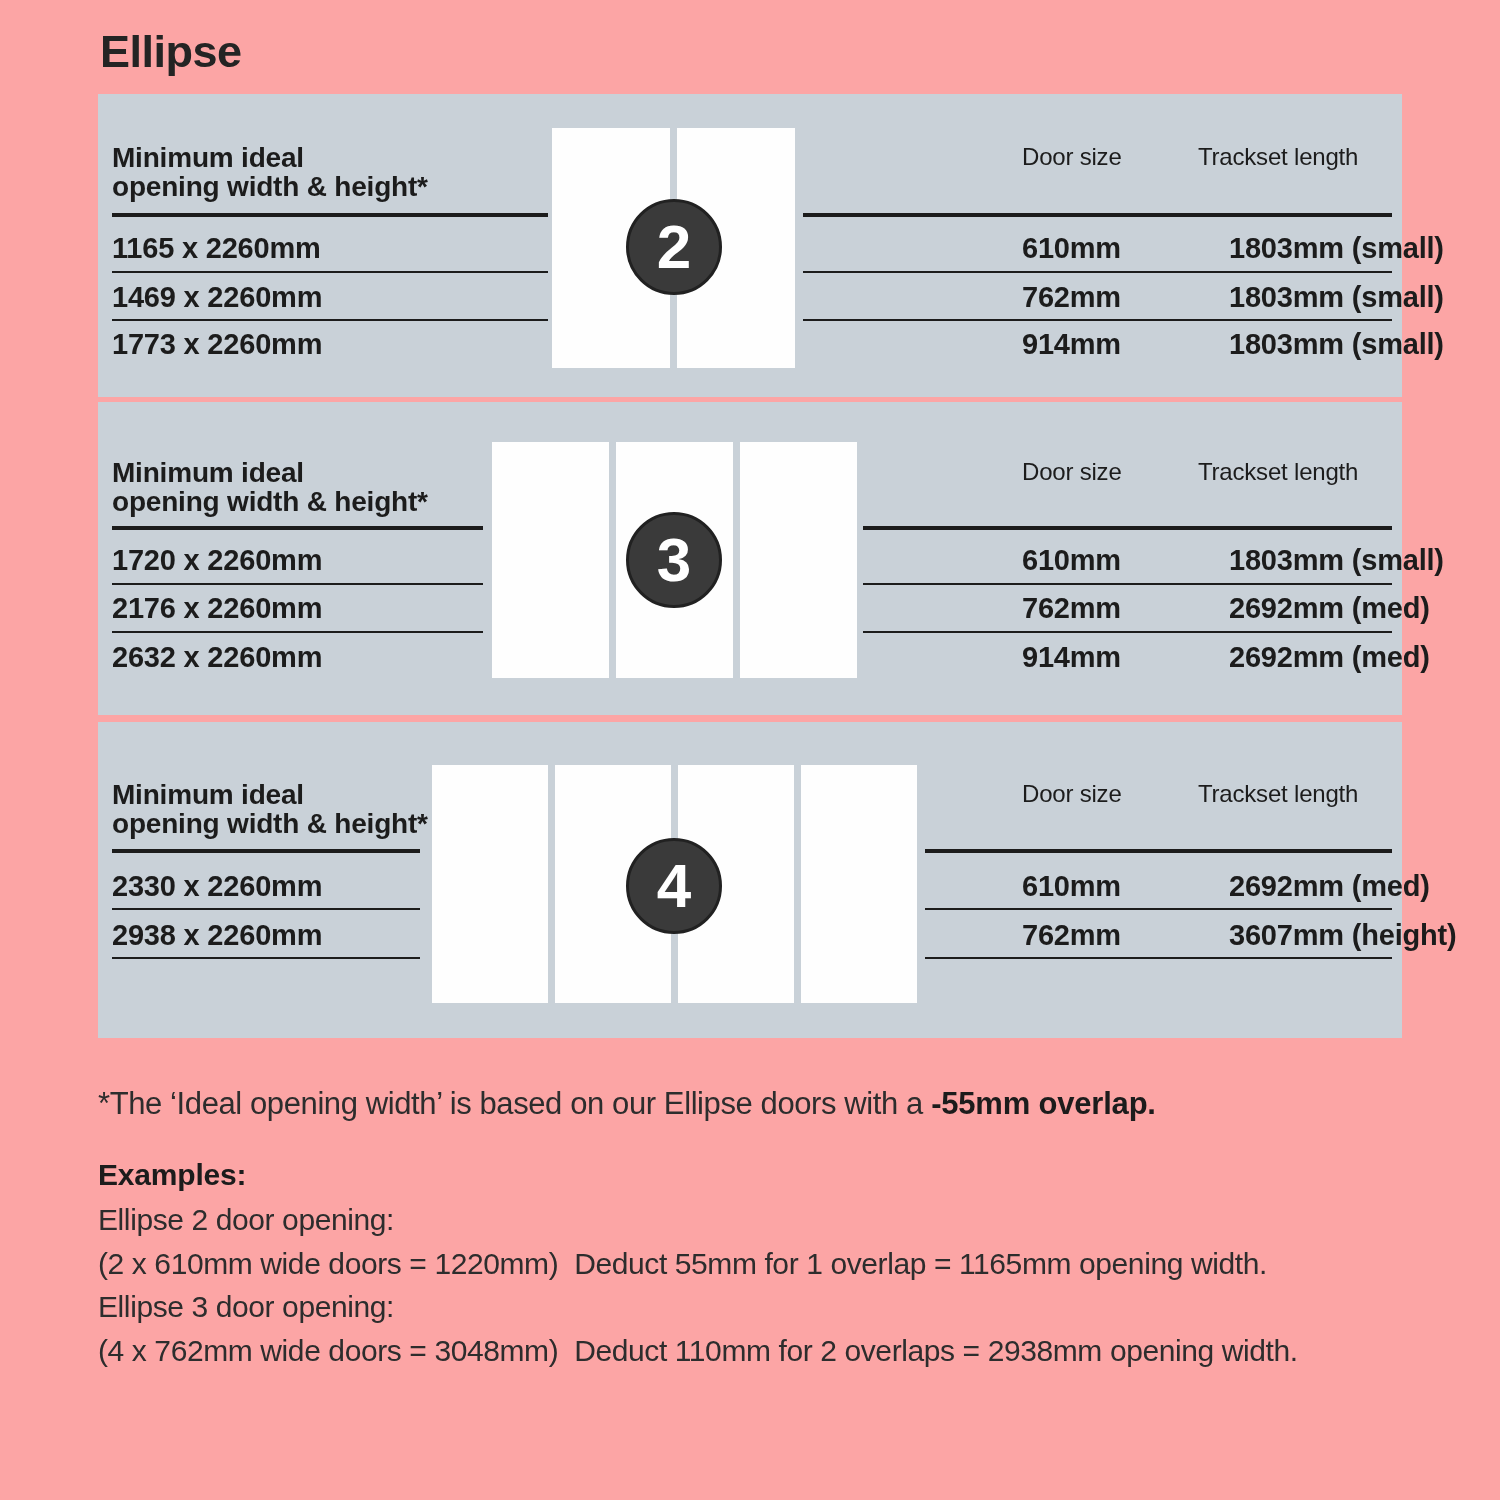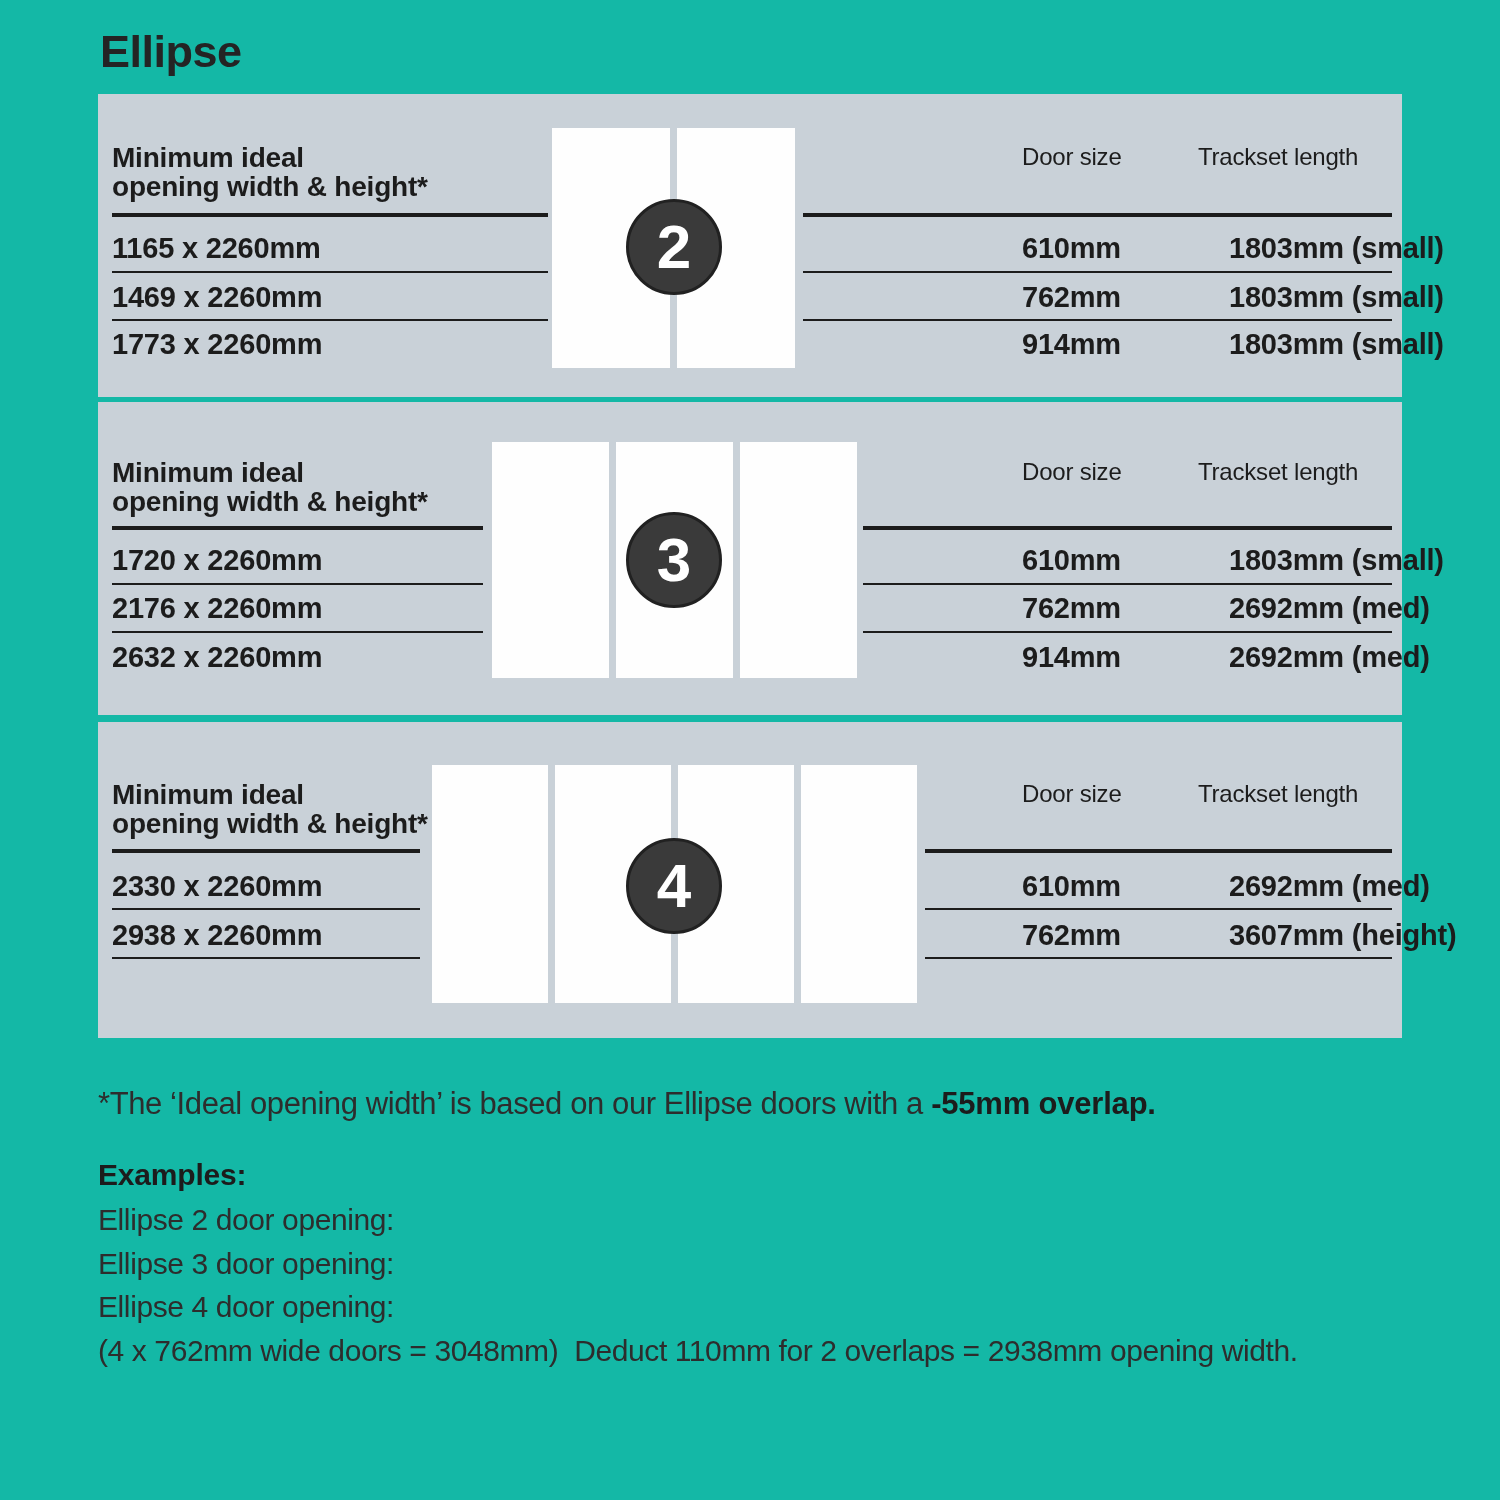--- a/index.html
+++ b/index.html
@@ -1,17 +1,17 @@
 <!DOCTYPE html>
 <html><head>
 <meta charset="utf-8">
 <style>
   html,body{margin:0;padding:0;background:#ffffff;}
   #page{
-    position:relative;width:1500px;height:1500px;background:#14b8a6;overflow:hidden;
+    position:relative;width:1500px;height:1500px;background:#fca5a5;overflow:hidden;
     font-family:"Liberation Sans","DejaVu Sans",sans-serif;color:#1c1c1c;
   }
   #page-title{
     position:absolute;left:100px;top:26px;font-size:45px;font-weight:bold;
     color:#242424;letter-spacing:-0.5px;
   }
   
   .panel{position:absolute;left:98px;width:1304px;background:#c9d1d8;}
   #p1{top:94px;height:303px;}
   #p2{top:402px;height:313px;}
@@ -212,18 +212,18 @@
         <span>4</span>
       </div>
   </div>
 
   <div id="footnote"><span>*The ‘Ideal opening width’ is based on our Ellipse doors with a </span><b>-55mm overlap.</b></div>
 
   <div id="examples-heading">Examples:</div>
 
   <div id="examples-lines">
     <div class="xline">Ellipse 2 door opening:</div>
+    <div class="xline">(2 x 610mm wide doors = 1220mm)  Deduct 55mm for 1 overlap = 1165mm opening width.</div>
     <div class="xline">Ellipse 3 door opening:</div>
-    <div class="xline">Ellipse 4 door opening:</div>
     <div class="xline">(4 x 762mm wide doors = 3048mm)  Deduct 110mm for 2 overlaps = 2938mm opening width.</div>
   </div>
 
 </div>
 
 </body></html>

